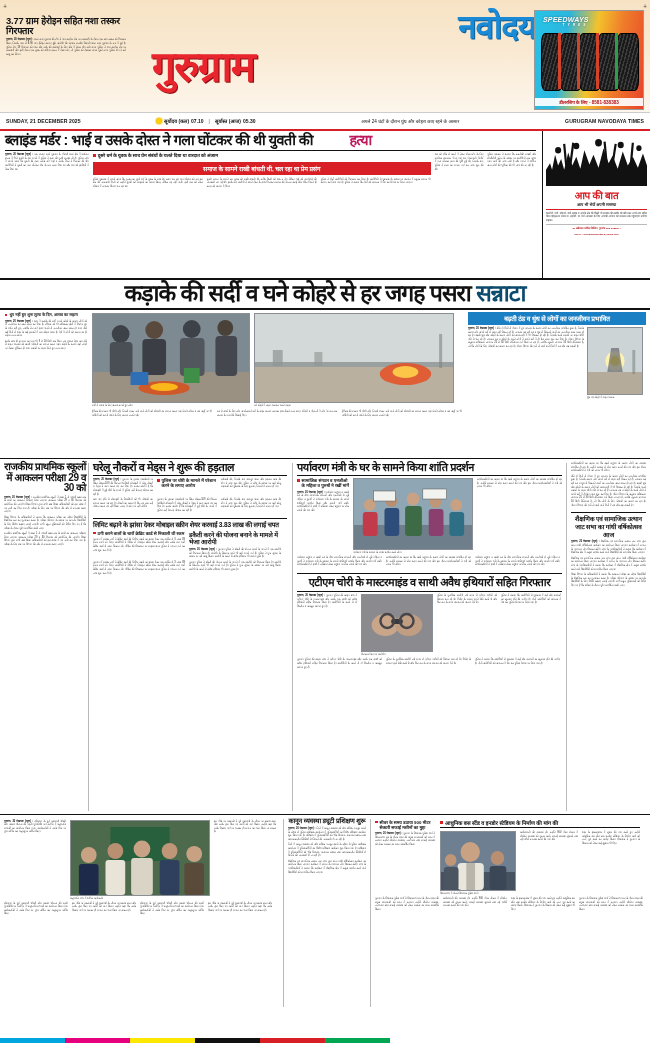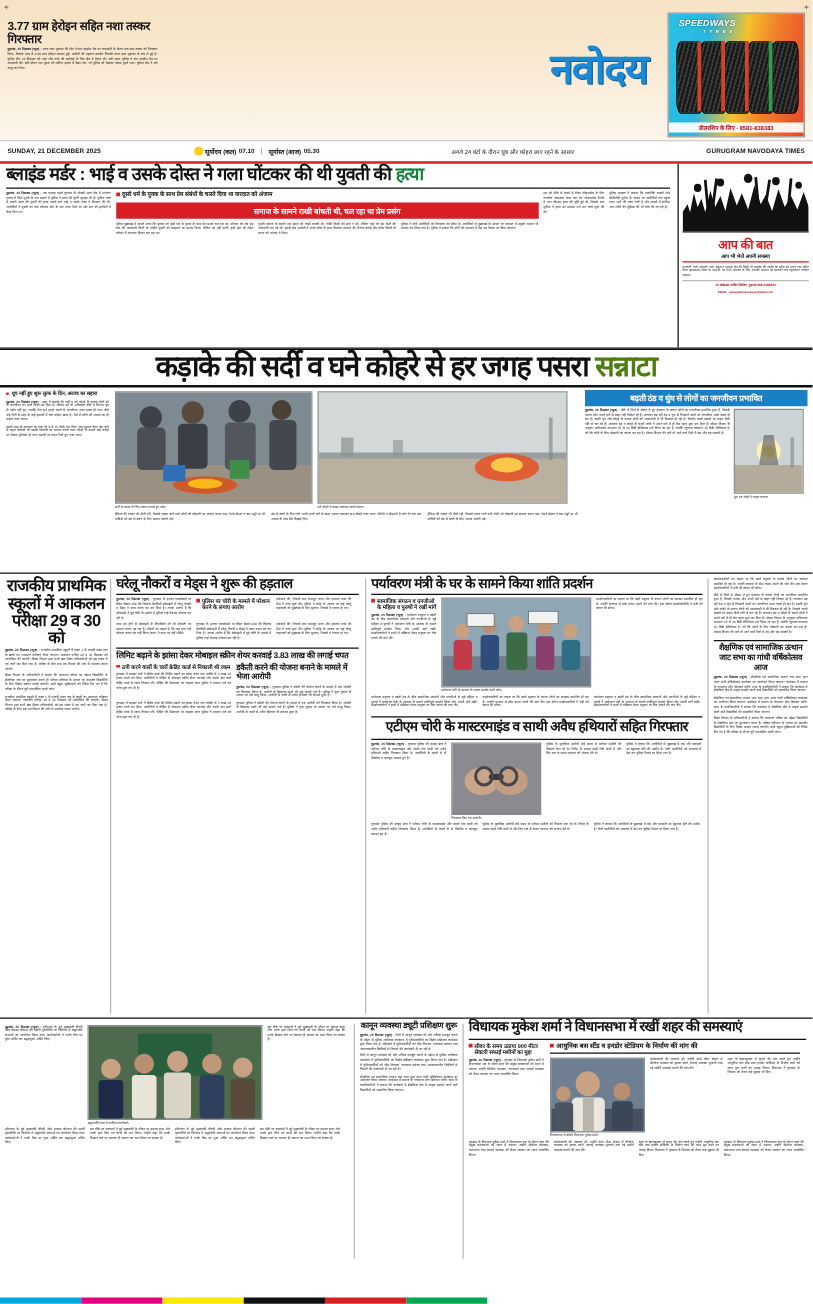--- a/index.html
+++ b/index.html
@@ -16,21 +16,21 @@
   }
   .tiny{font-size:2.5px;line-height:1.4;color:#333;text-align:justify;}
   .vline{position:absolute;width:.6px;background:#b9b9b9;}
   .cap{font-size:2.6px;color:#333;line-height:1.2;padding-top:1px;}
 
   
   .masthead{position:relative;height:112px;background:linear-gradient(180deg,#f7e3c4 0%,#f9e9d2 45%,#fdf6ec 100%);}
   .mh-left{position:absolute;left:6px;top:16px;width:120px;}
   .mh-left h2{margin:0;font-size:9.4px;font-weight:bold;color:#111;line-height:1.08;letter-spacing:-.2px;}
   .mh-left .body-text{margin-top:2px;font-size:2.55px;}
-  .logo-wrap{position:absolute;left:128px;top:8px;width:398px;height:100px;margin-top:28px;}
+  .logo-wrap{position:absolute;left:146px;top:8px;width:398px;height:100px;}
   .logo-nav{position:absolute;right:8px;top:2px;font-size:33px;font-weight:bold;color:#1b8ad6;letter-spacing:-1px;line-height:1;
     text-shadow:1px 1px 0 #0c5f99;}
   .logo-guru{position:absolute;left:6px;top:38px;font-size:42px;font-weight:bold;color:#e8242c;letter-spacing:-1.5px;line-height:1;
     text-shadow:1.2px 1.2px 0 #8e1016;}
   .logo-times{position:absolute;right:2px;top:40px;font-size:40px;font-weight:bold;color:#1b8ad6;letter-spacing:-1.5px;line-height:1;
     text-shadow:1.2px 1.2px 0 #0c5f99;}
   .ad-tyre{position:absolute;right:6px;top:10px;width:108px;height:98px;border:1px solid #999;
      background:linear-gradient(100deg,#27c3e8 0%,#2bb6dd 28%,#f4c22b 52%,#ef7d2a 72%,#e8432a 100%);overflow:hidden;}
   .tyre-brand{position:absolute;left:8px;top:5px;color:#fff;font-size:7px;font-weight:bold;font-style:italic;letter-spacing:.2px;
      text-shadow:0 0 2px rgba(0,0,0,.5);}
@@ -49,34 +49,34 @@
   .sun-dot{width:6px;height:6px;border-radius:50%;background:radial-gradient(circle,#ffd400 45%,#f08a00 100%);
      box-shadow:0 0 0 1px #ffe680;}
   .dateline .sep{margin:0 5px;color:#999;}
   .dl-weather{flex:1;text-align:center;font-size:4.6px;font-weight:normal;}
   .dl-brand{padding-right:6px;font-size:5.1px;letter-spacing:.1px;}
 
   
   .topstory{border-top:2.4px solid #d81f26;border-bottom:1px solid #111;position:relative;height:147px;}
   .ts-main{position:absolute;left:0;top:0;width:540px;height:147px;padding:2px 4px 0 5px;box-sizing:border-box;}
   .ts-head{font-size:14.3px;font-weight:bold;line-height:1.1;letter-spacing:-.5px;border-bottom:1.4px solid #111;padding-bottom:1px;}
-  .ts-head .blue{color:#15803d;}
+  .ts-head .blue{color:#be185d;margin-left:33px;}
   .bullet-line{display:flex;gap:2px;align-items:flex-start;font-size:4.6px;font-weight:bold;line-height:1.2;}
   .bsq{width:3px;height:3px;background:#d81f26;flex:none;margin-top:1px;}
   .redbar{background:#d81f26;color:#fff;font-size:6.2px;font-weight:bold;text-align:center;padding:2.2px 2px;margin-top:3px;letter-spacing:-.1px;}
   .ts-side{position:absolute;right:0;top:0;width:108px;height:147px;border-left:1px solid #111;box-sizing:border-box;padding:2px 3px;}
   .crowd{height:52px;background:#fff;position:relative;overflow:hidden;border-bottom:1px solid #111;}
   .aapki{font-size:10px;font-weight:bold;color:#d81f26;text-align:center;margin-top:2px;letter-spacing:-.3px;}
   .aapki-sub{font-size:4px;font-weight:bold;text-align:center;border-bottom:1px solid #d81f26;padding-bottom:1.5px;margin-bottom:2px;}
   .aapki-mail{font-size:2.5px;text-align:center;color:#b3121b;font-weight:bold;border-top:1px solid #bbb;margin-top:2px;padding-top:1px;}
 
   
   .mega{border-top:1px solid #111;border-bottom:2.4px solid #111;padding:2px 5px 3px;}
   .mega h1{margin:0;font-size:23px;font-weight:bold;line-height:1;letter-spacing:-1px;text-align:center;}
-  .mega h1 .blue{color:#4d7c0f;}
+  .mega h1 .blue{color:#0c4a6e;}
 
   
   .wx{position:relative;height:148px;border-bottom:1px solid #111;}
   .wx-c1{position:absolute;left:5px;top:3px;width:82px;}
   .wx-photos{position:absolute;left:92px;top:3px;width:370px;}
   .wx-right{position:absolute;left:468px;top:2px;width:178px;}
   .bluebar{background:#1b7fc4;color:#fff;font-size:6.6px;font-weight:bold;text-align:center;padding:2px;letter-spacing:-.2px;}
   .photo{background:#c9cdd2;position:relative;overflow:hidden;border:.5px solid #8a8f95;}
 
   
@@ -110,20 +110,21 @@
     <div class="mh-left">
       <h2>3.77 ग्राम हेरोइन सहित नशा तस्कर गिरफ्तार</h2>
       <div class="body-text">
         <span class="dateline-in">गुड़गांव, 20 दिसम्बर (न्यूज) :</span>
         <span>थाना सदर गुड़गांव की टीम ने गांव सरहौल रोड पर नाकाबंदी के दौरान एक नशा तस्कर को गिरफ्तार किया, जिसके पास से 8.90 ग्राम हेरोइन बरामद हुई। आरोपी की पहचान सतबीर निवासी थाना सदर गुड़गांव के रूप में हुई है। पुलिस टीम 19 दिसम्बर को गश्त और नाके की कार्रवाई के लिए क्षेत्र में तैनात थी। उसी समय पुलिस ने गांव सरहौल रोड पर नाकाबंदी की। इसी दौरान एक युवक को संदिग्ध हालत में देखा गया, जो पुलिस को देखकर वापस मुड़ने लगा। पुलिस टीम ने उसे काबू कर लिया।</span>
       </div>
     </div>
 
     <div class="logo-wrap">
       <div class="logo-nav">नवोदय</div>
+      <div class="logo-guru">गुरुग्राम</div>
     </div>
 
     <div class="ad-tyre">
       <div class="tyre-brand">
         <span>SPEEDWAYS</span>
         <small>TYRES</small>
       </div>
       <div class="tyres">
         <div class="tyre" style="left:2px;"></div>
         <div class="tyre" style="left:21px;"></div>
@@ -293,21 +294,21 @@
       </div>
     </div>
   </div>
 
   <div class="mid">
     <div class="vline" style="left:88px;top:4px;height:348px;"></div>
     <div class="vline" style="left:292px;top:4px;height:348px;"></div>
     <div class="vline" style="left:566px;top:4px;height:348px;"></div>
 
     <div style="position:absolute;left:4px;top:3px;width:82px;">
-      <div class="sec-head" style="font-size:13px;text-align:center;">राजकीय प्राथमिक स्कूलों में आकलन परीक्षा 29 व 30 को</div>
+      <div class="sec-head" style="font-size:10px;text-align:right;">राजकीय प्राथमिक स्कूलों में आकलन परीक्षा 29 व 30 को</div>
       <div class="body-text" style="margin-top:2px;">
         <span class="dateline-in">गुड़गांव, 20 दिसम्बर (न्यूज) :</span>
         <span>राजकीय प्राथमिक स्कूलों में कक्षा 1 से पांचवीं कक्षा तक के छात्रों का आकलन परीक्षाएं लिया जाएगा। आकलन परीक्षा 29 व 30 दिसम्बर को आयोजित की जाएगी। शिक्षा विभाग द्वारा सभी खंड शिक्षा अधिकारियों को इस संबंध में पत्र जारी कर दिया गया है। परीक्षा के लिए प्रश्न पत्र विभाग की ओर से उपलब्ध कराए जाएंगे।</span>
       </div>
       <div class="body-text" style="margin-top:2px;">शिक्षा विभाग के अधिकारियों ने बताया कि आकलन परीक्षा का उद्देश्य विद्यार्थियों के शैक्षणिक स्तर का मूल्यांकन करना है। परीक्षा परिणाम के आधार पर कमजोर विद्यार्थियों के लिए विशेष कक्षाएं लगाई जाएंगी। सभी स्कूल मुखियाओं को निर्देश दिए गए हैं कि परीक्षा के दौरान पूरी पारदर्शिता बरती जाए।</div>
       <div class="body-text" style="margin-top:2px;">राजकीय प्राथमिक स्कूलों में कक्षा 1 से पांचवीं कक्षा तक के छात्रों का आकलन परीक्षाएं लिया जाएगा। आकलन परीक्षा 29 व 30 दिसम्बर को आयोजित की जाएगी। शिक्षा विभाग द्वारा सभी खंड शिक्षा अधिकारियों को इस संबंध में पत्र जारी कर दिया गया है। परीक्षा के लिए प्रश्न पत्र विभाग की ओर से उपलब्ध कराए जाएंगे।</div>
     </div>
 
     <div style="position:absolute;left:93px;top:3px;width:194px;">
       <div class="sec-head hr-b" style="padding-bottom:1.5px;">घरेलू नौकरों व मेड्स ने शुरू की हड़ताल</div>
@@ -486,23 +487,20 @@
       <div class="sub-head" style="font-size:6.6px;text-align:center;">कानून व्यवस्था ड्यूटी प्रशिक्षण शुरू</div>
       <div class="body-text" style="margin-top:2px;">
         <span class="dateline-in">गुड़गांव, 20 दिसम्बर (न्यूज) :</span>
         <span>जिले में कानून व्यवस्था को और अधिक मजबूत बनाने के उद्देश्य से पुलिस अधीक्षक कार्यालय में पुलिसकर्मियों का विशेष प्रशिक्षण कार्यक्रम शुरू किया गया है। प्रशिक्षण में पुलिसकर्मियों को भीड़ नियंत्रण, यातायात प्रबंधन तथा आपातकालीन स्थितियों से निपटने की जानकारी दी जा रही है।</span>
       </div>
       <div class="body-text" style="margin-top:2px;">जिले में कानून व्यवस्था को और अधिक मजबूत बनाने के उद्देश्य से पुलिस अधीक्षक कार्यालय में पुलिसकर्मियों का विशेष प्रशिक्षण कार्यक्रम शुरू किया गया है। प्रशिक्षण में पुलिसकर्मियों को भीड़ नियंत्रण, यातायात प्रबंधन तथा आपातकालीन स्थितियों से निपटने की जानकारी दी जा रही है।</div>
       <div class="body-text" style="margin-top:2px;">शैक्षणिक एवं सामाजिक उत्थान जाट सभा द्वारा आज गांधी वर्षिकोत्सव कार्यक्रम का आयोजन किया जाएगा। कार्यक्रम में समाज के गणमान्य लोग शिरकत करेंगे। सभा के पदाधिकारियों ने बताया कि कार्यक्रम में शैक्षणिक क्षेत्र में उत्कृष्ट प्रदर्शन करने वाले विद्यार्थियों को सम्मानित किया जाएगा।</div>
     </div>
 
     <div style="position:absolute;left:375px;top:2px;width:270px;">
-      <div class="sec-head hr-b" style="padding-bottom:2px;">
-        <span>विधायक मुकेश शर्मा ने विधानसभा में रखीं शहर की </span><span class="blue">समस्याएं</span>
-      </div>
       <div style="display:flex;gap:5px;margin-top:2.5px;">
         <div style="width:60px;">
           <div class="bullet-line" style="font-size:4.4px;">
             <span class="bsq" style="width:2.6px;height:2.6px;"></span>
             <span>सीवर के समय उठाया 900 मीटर सेक्टरी सफाई मशीनों का मुद्दा</span>
           </div>
           <div class="body-text" style="margin-top:2px;">
             <span class="dateline-in">गुड़गांव, 20 दिसम्बर (न्यूज) :</span>
             <span>गुरुग्राम के विधायक मुकेश शर्मा ने विधानसभा सत्र के दौरान शहर की प्रमुख समस्याओं को सदन में उठाया। उन्होंने सीवरेज व्यवस्था, जलभराव तथा सफाई व्यवस्था को लेकर सरकार का ध्यान आकर्षित किया।</span>
           </div>

